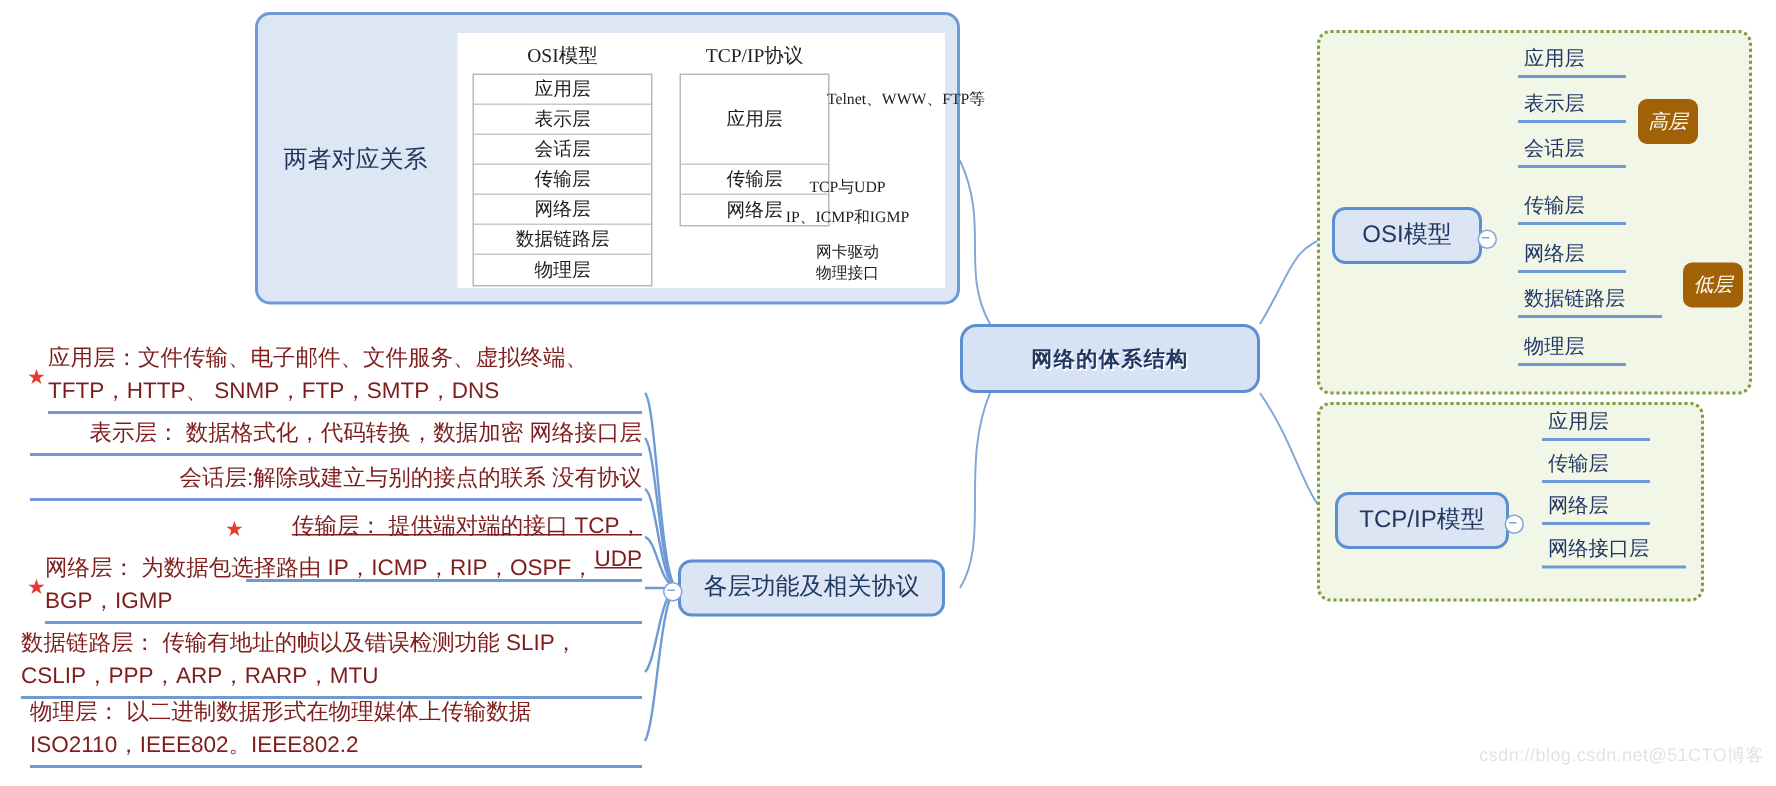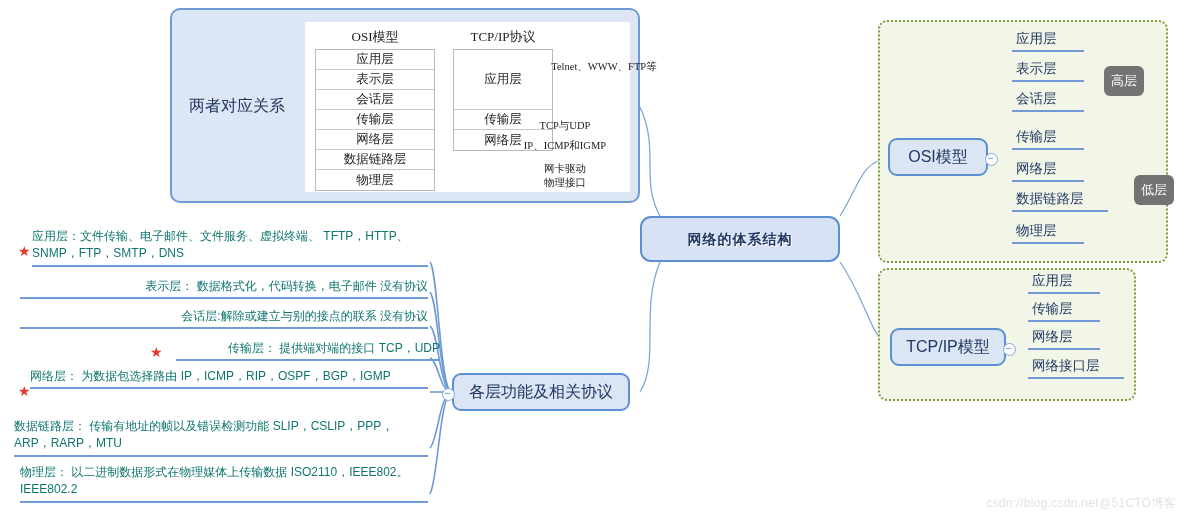--- a/index.html
+++ b/index.html
@@ -63,39 +63,39 @@
     font-size:10.5px;color:#1c1c1c;text-align:center;line-height:1.35;width:110px;
   }
 
   
   .green-box{
     position:absolute;box-sizing:border-box;
     background:#f2f6e7;border:2px dotted #7c9c3f;border-radius:9px;
   }
   .green-badge{
     position:absolute;box-sizing:border-box;
-    background:#737373;border-radius:6px;color:#ffffff;
-    font-size:13px;
-    display:flex;align-items:center;justify-content:center;margin-left:12px;
+    background:#a16207;border-radius:6px;color:#ffffff;
+    font-style:italic;font-size:13px;
+    display:flex;align-items:center;justify-content:center;
   }
 
   
   .leaf{
     position:absolute;box-sizing:border-box;
     font-size:13.5px;color:#213864;
     border-bottom:2.5px solid #6f9ad6;
     padding:0 4px 2px 4px;
     display:flex;align-items:flex-end;
   }
   .leaf-r{justify-content:flex-start;}
 
   
   .ltext{
     position:absolute;box-sizing:border-box;
-    font-size:12px;color:#0f766e;line-height:1.45;
+    font-size:15px;color:#7f1d1d;line-height:1.45;
     border-bottom:2.5px solid #6f9ad6;
     padding-bottom:2px;
   }
   .ltext.right{text-align:right;}
   .star{color:#e8392f;font-size:14px;line-height:1;}
   .star-abs{position:absolute;}
 
   #watermark{
     position:absolute;right:8px;bottom:12px;
     font-size:12px;color:#e3e3e3;letter-spacing:.3px;white-space:nowrap;
@@ -224,26 +224,26 @@
 <div class="leaf leaf-r" style="left:1028px;top:357px;width:96px;height:22px;">网络接口层</div>
 
 <div class="node" style="left:452px;top:373px;width:178px;height:38px;font-size:16px;">
   <span>各层功能及相关协议</span>
   <span class="collapse" style="left:-12px;top:13px;"></span>
 </div>
 
 <span class="star star-abs" style="left:18px;top:244px;">★</span>
 <div class="ltext" style="left:32px;top:228px;width:396px;">应用层：文件传输、电子邮件、文件服务、虚拟终端、 TFTP，HTTP、 SNMP，FTP，SMTP，DNS</div>
 
-<div class="ltext right" style="left:20px;top:278px;width:408px;">表示层： 数据格式化，代码转换，电子邮件 没有协议</div>
+<div class="ltext right" style="left:20px;top:278px;width:408px;">表示层： 数据格式化，代码转换，数据加密 网络接口层</div>
 
 <div class="ltext right" style="left:20px;top:308px;width:408px;">会话层:解除或建立与别的接点的联系 没有协议</div>
 
 <span class="star star-abs" style="left:150px;top:345px;">★</span>
-<div class="ltext right" style="left:176px;top:340px;width:264px;">传输层： 提供端对端的接口 TCP，UDP</div>
+<div class="ltext right" style="left:164px;top:340px;width:264px;text-decoration:underline;">传输层： 提供端对端的接口 TCP，UDP</div>
 
 <span class="star star-abs" style="left:18px;top:384px;">★</span>
 <div class="ltext" style="left:30px;top:368px;width:398px;">网络层： 为数据包选择路由 IP，ICMP，RIP，OSPF，BGP，IGMP</div>
 
 <div class="ltext" style="left:14px;top:418px;width:414px;">数据链路层： 传输有地址的帧以及错误检测功能 SLIP，CSLIP，PPP，ARP，RARP，MTU</div>
 
 <div class="ltext" style="left:20px;top:464px;width:408px;">物理层： 以二进制数据形式在物理媒体上传输数据 ISO2110，IEEE802。IEEE802.2</div>
 
 <div id="watermark">csdn://blog.csdn.net@51CTO博客</div>
 

